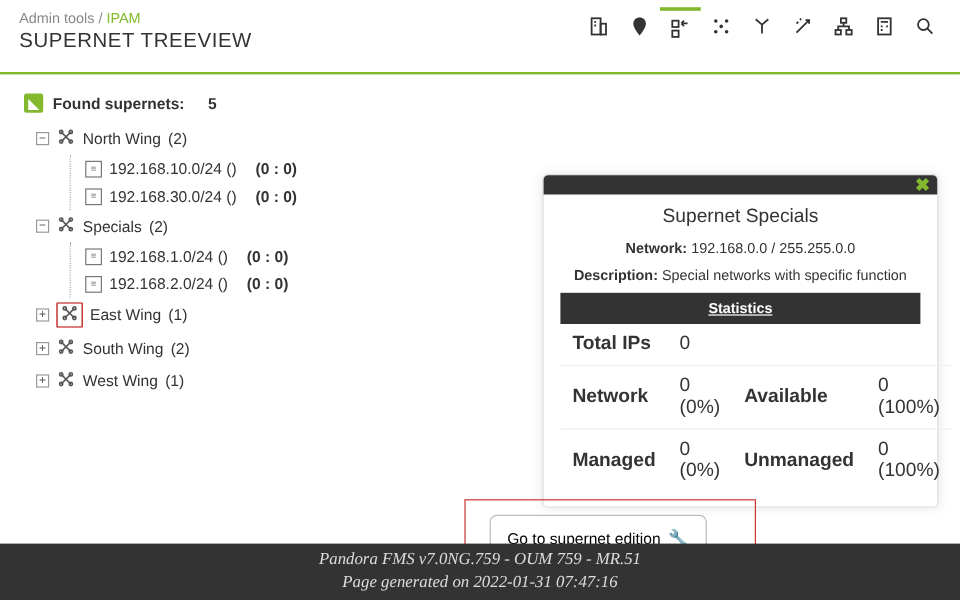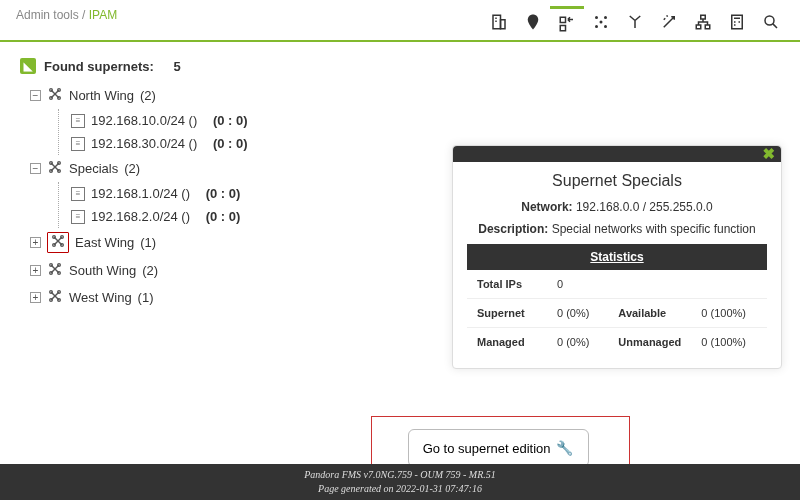--- a/index.html
+++ b/index.html
@@ -26,38 +26,39 @@
   .highlight-box { border: 1px solid #b00; padding: 0 2px; display: inline-flex; border-radius: 1px; }
 
   .panel { position: absolute; top: 145px; right: 18px; width: 330px; background: #fff; border-radius: 4px; box-shadow: 0 0 10px rgba(0,0,0,0.1); border: 1px solid #ddd; }
   .panel-head { background: #333; height: 16px; position: relative; border-radius: 4px 4px 0 0; }
   .panel-close { position: absolute; right: 6px; top: -1px; color: #82b92e; font-weight: bold; font-size: 15px; cursor: pointer; }
   .panel-body { padding: 10px 14px 12px; text-align: center; }
   .panel-title { font-size: 16px; color: #333; margin-bottom: 10px; }
   .panel-line { font-size: 12px; margin-bottom: 8px; text-align: center; }
   .panel-line b { font-weight: bold; }
   .stats-head { background: #333; color: #fff; font-size: 12px; padding: 6px 0; font-weight: bold; text-decoration: underline; }
-  .stats-table { width: 100%; font-size: 11px; border-collapse: collapse; }
+  .stats-table { width: 100%; font-size: 16px; border-collapse: collapse; }
   .stats-table td { padding: 8px 10px; text-align: left; border-bottom: 1px solid #eee; }
   .stats-table tr:last-child td { border-bottom: none; }
   .stats-table td:nth-child(1), .stats-table td:nth-child(3) { font-weight: bold; width: 80px; }
 
-  .goto-wrap { position: absolute; right: 170px; bottom: 20px; border: 1px solid #c33; padding: 12px 40px 12px 36px; }
+  .goto-wrap { position: absolute; right: 170px; bottom: 20px; border: 1px solid #c33; padding: 12px 40px 12px 20px; }
   .goto-btn { border: 1px solid #bbb; border-radius: 6px; padding: 10px 14px; background: #fff; cursor: pointer; font-size: 13px; display: inline-flex; align-items: center; gap: 6px; }
   .wrench { color: #82b92e; font-size: 14px; }
 
-  .footer { position: absolute; bottom: 0; left: 0; right: 0; background: #333; color: #ddd; font-size: 10px; text-align: center; padding: 4px 0; line-height: 1.4; font-style: italic; font-family: Georgia, serif; }
+  .footer { position: absolute; bottom: 0; left: 0; right: 0; background: #333; color: #ddd; font-size: 14px; text-align: center; padding: 4px 0; line-height: 1.4; font-style: italic; font-family: Georgia, serif; }
 </style>
 </head>
 <body>
 
 <div class="header">
   <div class="breadcrumb">
     <span>Admin tools</span><span> / </span><span class="link">IPAM</span>
   </div>
+  <div class="title">SUPERNET TREEVIEW</div>
   <div class="toolbar">
     <div class="tbtn">
         <svg width="18" height="18" viewBox="0 0 24 24" fill="none" stroke="currentColor" stroke-width="2">
           <rect x="4" y="3" width="10" height="18"></rect>
           <rect x="14" y="9" width="6" height="12"></rect>
           <line x1="7" y1="7" x2="9" y2="7"></line>
           <line x1="7" y1="11" x2="9" y2="11"></line>
         </svg>
       </div>
     <div class="tbtn">
@@ -225,21 +226,21 @@
     <div class="stats-head">Statistics</div>
     <table class="stats-table">
       <tbody>
           <tr>
             <td>Total IPs</td>
             <td>0</td>
             <td></td>
             <td></td>
           </tr>
       <tr>
-            <td>Supernet</td>
+            <td>Network</td>
             <td>0 (0%)</td>
             <td>Available</td>
             <td>0 (100%)</td>
           </tr>
       <tr>
             <td>Managed</td>
             <td>0 (0%)</td>
             <td>Unmanaged</td>
             <td>0 (100%)</td>
           </tr>

